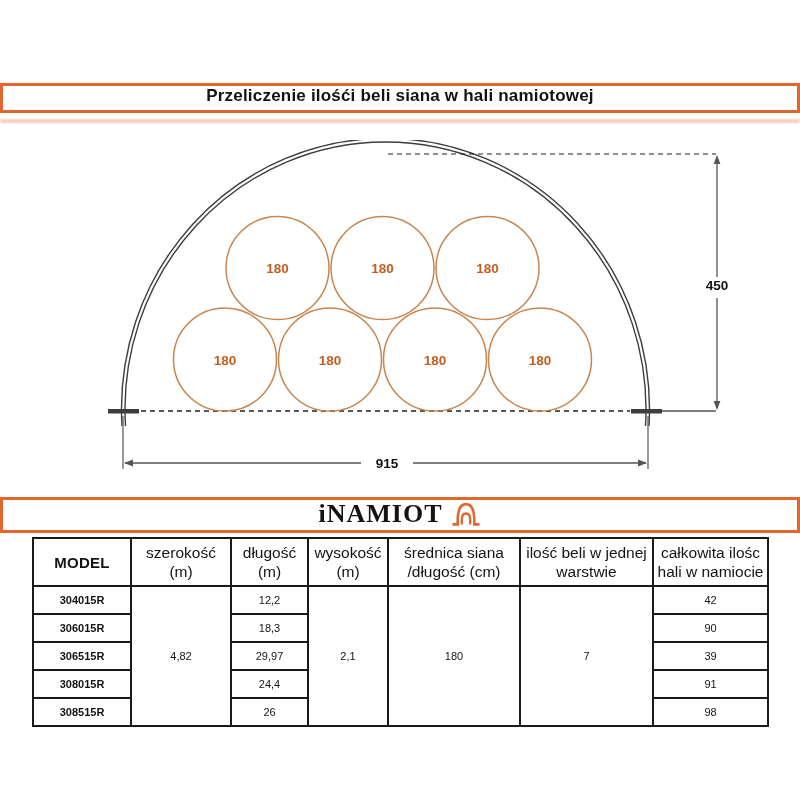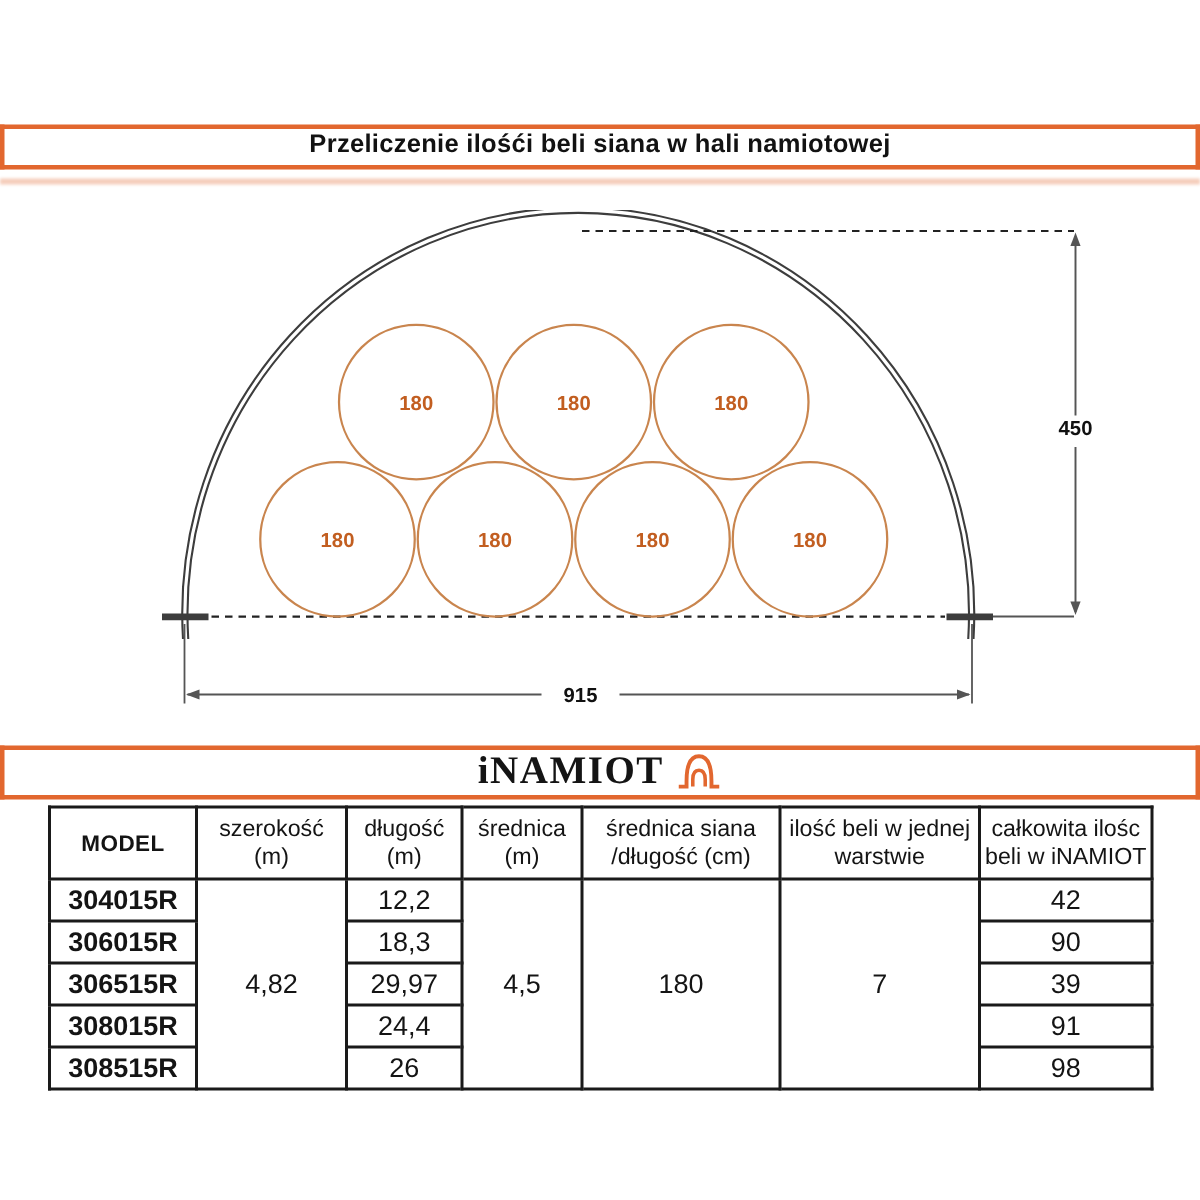--- a/index.html
+++ b/index.html
@@ -32,21 +32,21 @@
     position:absolute; left:32px; top:537px;
     border-collapse:collapse; table-layout:fixed;
     font-size:15.5px; color:#141414;
   }
   table.spec th, table.spec td {
     border:2px solid #1a1a1a; text-align:center; vertical-align:middle;
     padding:0; background:#fff;
   }
   table.spec th { font-weight:normal; height:46px; line-height:19px; }
   table.spec th.model-h { font-weight:bold; font-size:15px; letter-spacing:.3px;margin-top:32px; }
-  table.spec td { height:26px; font-size:18px; }
+  table.spec td { height:26px; font-size:11px; }
   table.spec td.model { font-weight:bold; }
 </style>
 </head>
 <body>
 
 <div class="page">
 
   <div class="rule" style="top:83px"></div>
   <div class="edge" style="left:0;top:83px;height:30px"></div>
   <div class="edge" style="right:0;top:83px;height:30px"></div>
@@ -130,43 +130,43 @@
           </th>
           <th>
             <div>szerokość</div>
             <div>(m)</div>
           </th>
           <th>
             <div>długość</div>
             <div>(m)</div>
           </th>
           <th>
-            <div>średnica</div>
+            <div>wysokość</div>
             <div>(m)</div>
           </th>
           <th>
             <div>średnica siana</div>
             <div>/długość (cm)</div>
           </th>
           <th>
             <div>ilość beli w jednej</div>
             <div>warstwie</div>
           </th>
           <th>
             <div>całkowita ilośc</div>
-            <div>beli w iNAMIOT</div>
+            <div>hali w namiocie</div>
           </th>
         </tr>
     </thead>
     <tbody>
         <tr>
           <td class="model">304015R</td>
           <td rowspan="5">4,82</td>
           <td>12,2</td>
-          <td rowspan="5">4,5</td>
+          <td rowspan="5">2,1</td>
           <td rowspan="5">180</td>
           <td rowspan="5">7</td>
           <td>42</td>
         </tr>
         <tr>
           <td class="model">306015R</td>
           <td>18,3</td>
           <td>90</td>
         </tr>
         <tr>

